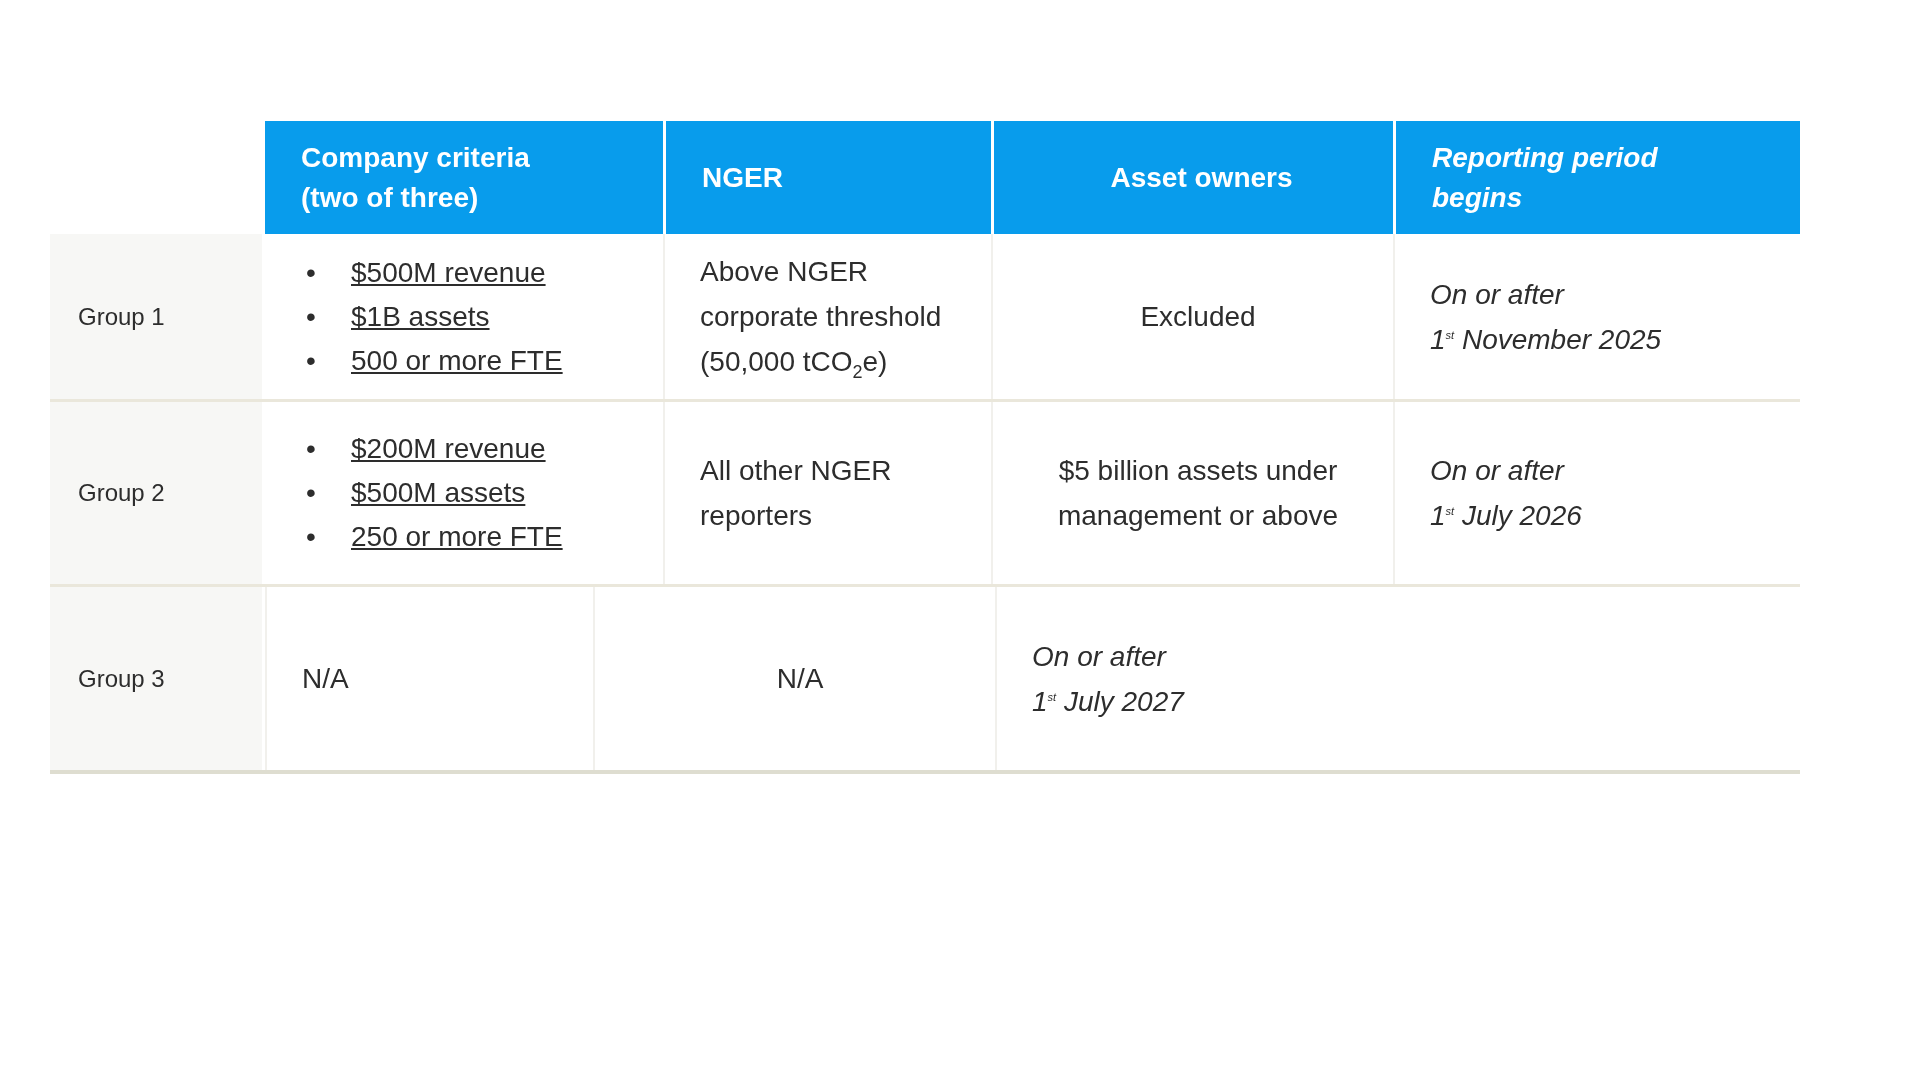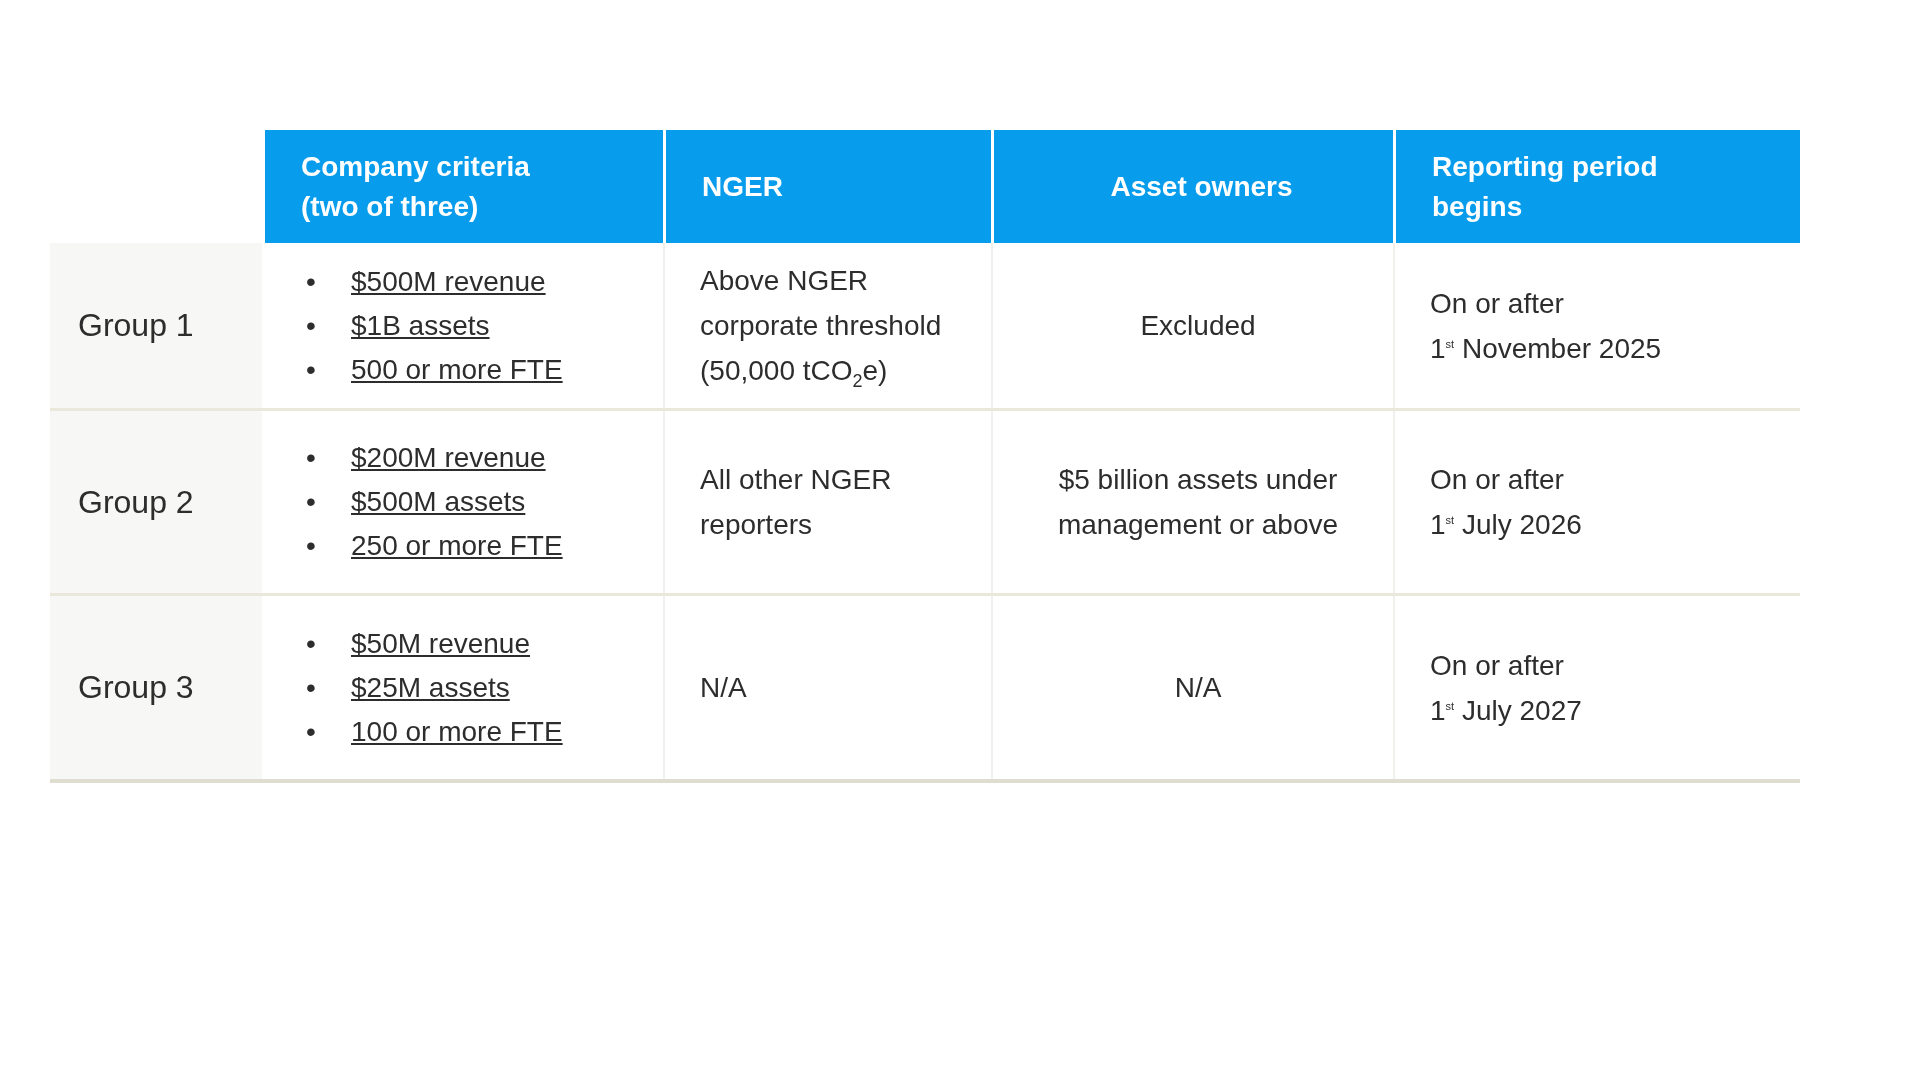--- a/index.html
+++ b/index.html
@@ -9,44 +9,44 @@
     --bottom-border:#deddd0;
     --col-line:#f1f0ec;
     --text:#2d2d2d;
     --header-text:#ffffff;
   }
   html,body{margin:0;padding:0;}
   body{
     width:1920px;height:1080px;background:#ffffff;overflow:hidden;position:relative;
     font-family:"Liberation Sans", sans-serif;color:var(--text);
   }
-  .table{position:absolute;left:50px;top:130px;border-bottom:4px solid var(--bottom-border);}
+  .table{position:absolute;left:50px;top:121px;border-bottom:4px solid var(--bottom-border);}
   .row{display:flex;}
   .cell{box-sizing:border-box;}
   
   .lab{width:212px;margin-right:3px;}
   .w1{width:398px;}
   .w2{width:328px;}
   .w3{width:402px;text-align:center;}
-  .w4{width:407px;}
+  .w4{width:407px;font-style:italic;}
   
   .header-row{height:113px;}
   .head{
     background:var(--accent);color:var(--header-text);font-weight:bold;font-size:28px;line-height:40px;
     display:flex;flex-direction:column;justify-content:center;padding-left:36px;padding-right:20px;
   }
   .head.gap{border-left:3px solid #ffffff;}
   
   .body-row + .body-row{border-top:3px solid var(--separator);}
   .r1{height:165px;}
   .r2{height:182px;}
   .r3{height:183px;}
   .label-cell{
     background:var(--label-bg);display:flex;align-items:center;
-    padding-left:28px;font-size:32px;
+    padding-left:28px;font-size:24px;
   }
   .data{
     display:flex;flex-direction:column;justify-content:center;
     font-size:28px;line-height:45px;padding-left:35px;padding-right:25px;
   }
   .data.vline{border-left:2px solid var(--col-line);}
   .criteria{padding-left:0;padding-right:10px;}
   .criteria ul{list-style:none;margin:0;padding:0;text-decoration:underline;}
   .criteria li{position:relative;padding-left:86px;line-height:44px;}
   .criteria li::before{content:"\2022";position:absolute;left:41px;top:0;}
@@ -123,27 +123,20 @@
     <div class="cell data vline w4">
       <div>On or after</div>
       <div><span>1</span><sup>st</sup><span> July 2026</span></div>
     </div>
   </div>
 
   <div class="row body-row r3">
     <div class="cell lab label-cell">
       <span>Group 3</span>
     </div>
-    <div class="cell data criteria w1">
-      <ul>
-        <li>$50M revenue</li>
-        <li>$25M assets</li>
-        <li>100 or more FTE</li>
-      </ul>
-    </div>
     <div class="cell data vline w2">
       <div>N/A</div>
     </div>
     <div class="cell data vline w3">
       <div>N/A</div>
     </div>
     <div class="cell data vline w4">
       <div>On or after</div>
       <div><span>1</span><sup>st</sup><span> July 2027</span></div>
     </div>

